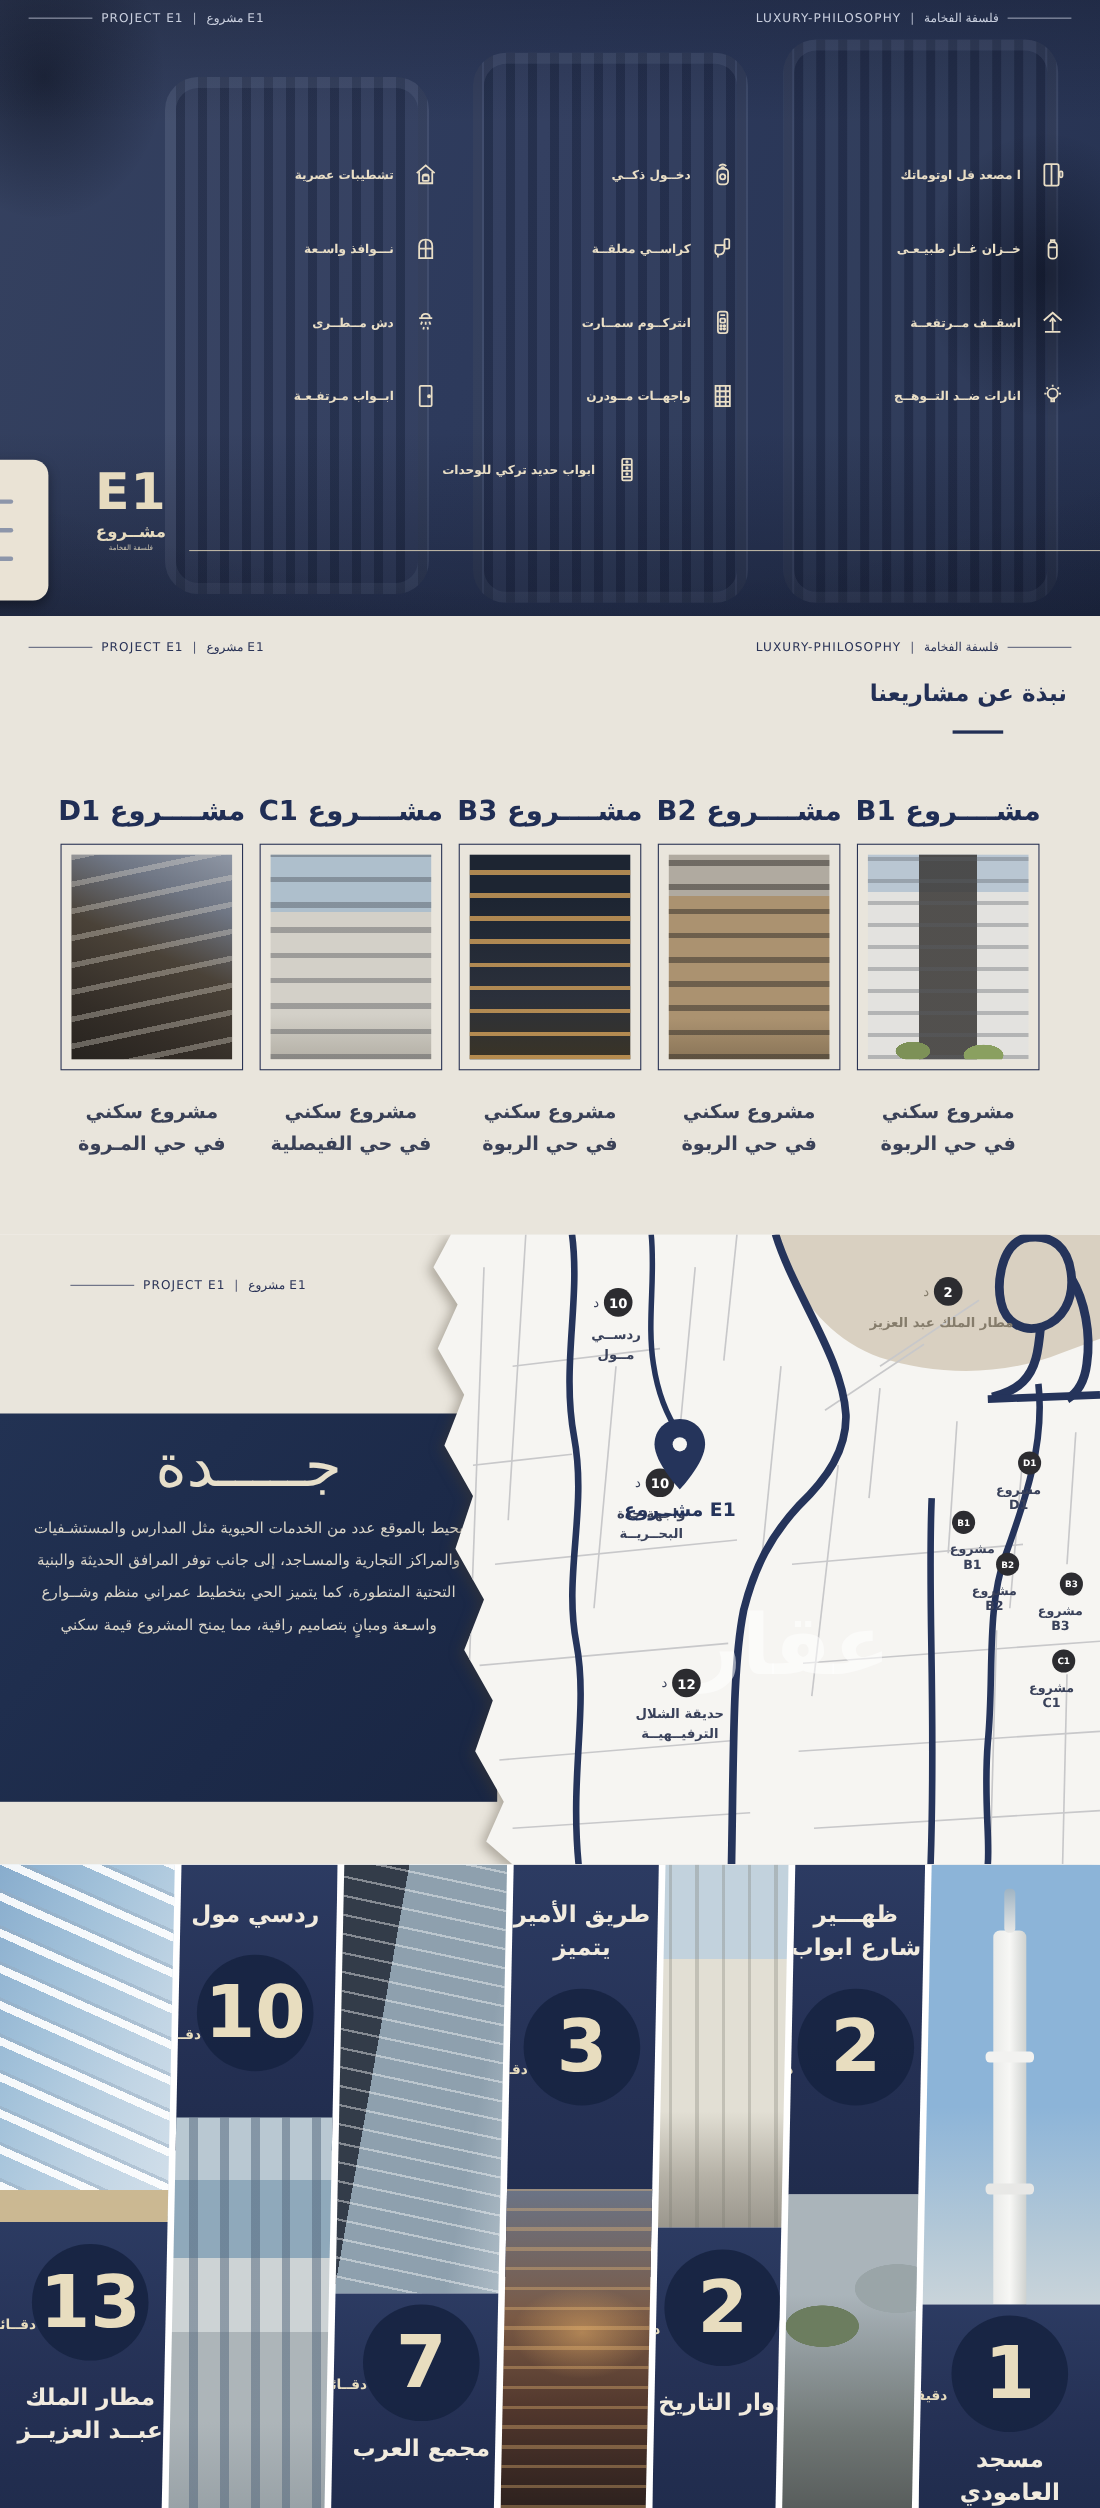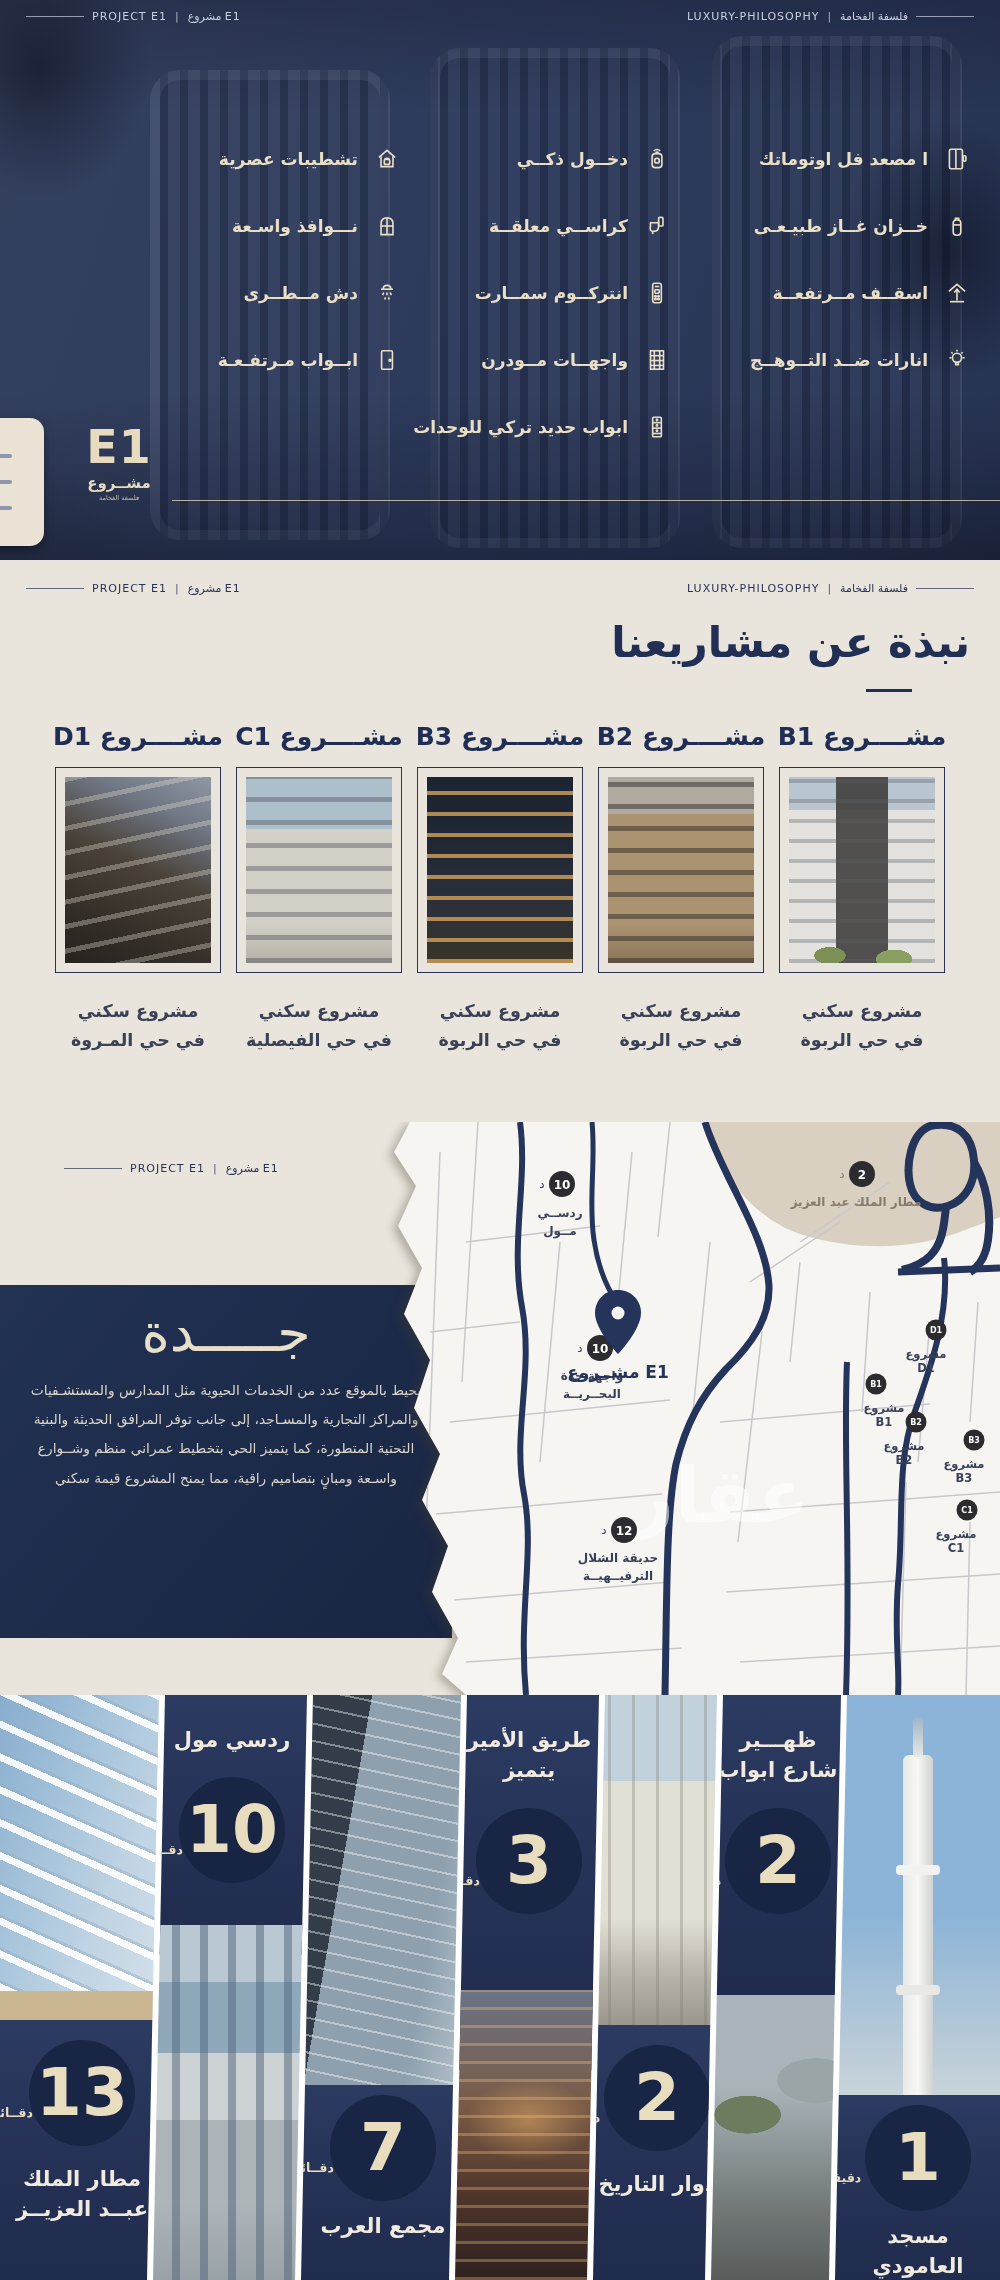--- a/index.html
+++ b/index.html
@@ -30,37 +30,37 @@
   .sec1 .hdr { top:10px; color:#c9cfde; }
   .sec1-title-wrap { position:absolute; right:30px; top:48px; text-align:right; z-index:2; }
   .sec1-title { font-size:34px; font-weight:bold; color:#ead. }
   .sec1-title { color:#eadfc7; }
   .sec1-title-line { margin-top:14px; margin-left:auto; width:198px; height:2px; background:#e2d7bd; opacity:.85; }
 
   .features-grid { position:absolute; top:140px; right:0; left:0; direction:rtl; display:grid;
       grid-template-columns:300px 270px 310px; grid-auto-rows:38px; row-gap:29px; padding:0 28px 0 30px; z-index:2; }
   .feat { display:flex; align-items:center; gap:14px; }
   .feat .f-icon { flex:0 0 30px; display:flex; align-items:center; justify-content:center; color:#e9dec6; }
-  .feat .f-label { font-size:17px; font-weight:bold; color:#e9dec6; white-space:nowrap; }
-  .feat.center-item { grid-column:2; justify-content:flex-start; }
+  .feat .f-label { font-size:11px; font-weight:bold; color:#e9dec6; white-space:nowrap; }
+  .feat.center-item { grid-column:2; justify-content:flex-end; }
 
   .logo-block { position:absolute; left:76px; top:424px; color:#e6dbbf; text-align:center; z-index:3; width:86px; }
   .logo-code { font-size:46px; font-weight:bold; letter-spacing:1px; line-height:1; }
   .logo-word { font-size:15px; font-weight:bold; margin-top:4px; }
   .logo-tag { font-size:6.5px; letter-spacing:1px; margin-top:2px; opacity:.85; }
   .logo-line { position:absolute; left:172px; right:0; top:500px; height:1px; background:#ddd2b8; opacity:.8; z-index:2; }
   .side-tab { position:absolute; left:-26px; top:418px; width:70px; height:128px; background:#eae3d5; border-radius:14px; box-shadow:0 4px 10px rgba(0,0,0,.35); z-index:4; }
   .side-tab .bar { position:absolute; left:10px; width:28px; height:4px; background:#8d96aa; border-radius:2px; }
   .side-tab .b1{top:36px;} .side-tab .b2{top:62px;} .side-tab .b3{top:88px;}
 
   
   .sec2 { position:relative; width:1000px; height:562px; background:#e9e5dc; color:#27325a; }
   .sec2 .hdr { top:22px; color:#2a3357; }
   .sec2-title-wrap { position:absolute; right:30px; top:58px; text-align:right; }
-  .sec2-title { font-size:42px; font-weight:bold; color:#222f55;text-align:right; }
+  .sec2-title { font-size:21px; font-weight:bold; color:#222f55;text-align:right; }
   .sec2-title-line { margin-top:22px; margin-left:auto; margin-right:58px; width:46px; height:3px; background:#222f55; }
 
   .cards { position:absolute; left:0; right:0; top:162px; display:flex; justify-content:space-between; padding:0 52px; }
   .card { width:172px; text-align:center; }
   .card-title { font-size:25px; font-weight:bold; color:#202e55; direction:rtl; white-space:nowrap; }
   .card-frame { margin:16px auto 0; width:166px; height:206px; border:1.5px solid #2a3354; padding:9px; background:#e9e5dc; }
   .card-photo { width:100%; height:100%; }
   .card-cap { margin-top:24px; font-size:17.5px; font-weight:bold; color:#3a4157; line-height:1.65; direction:rtl; }
 
   .ph-d1 { background:

